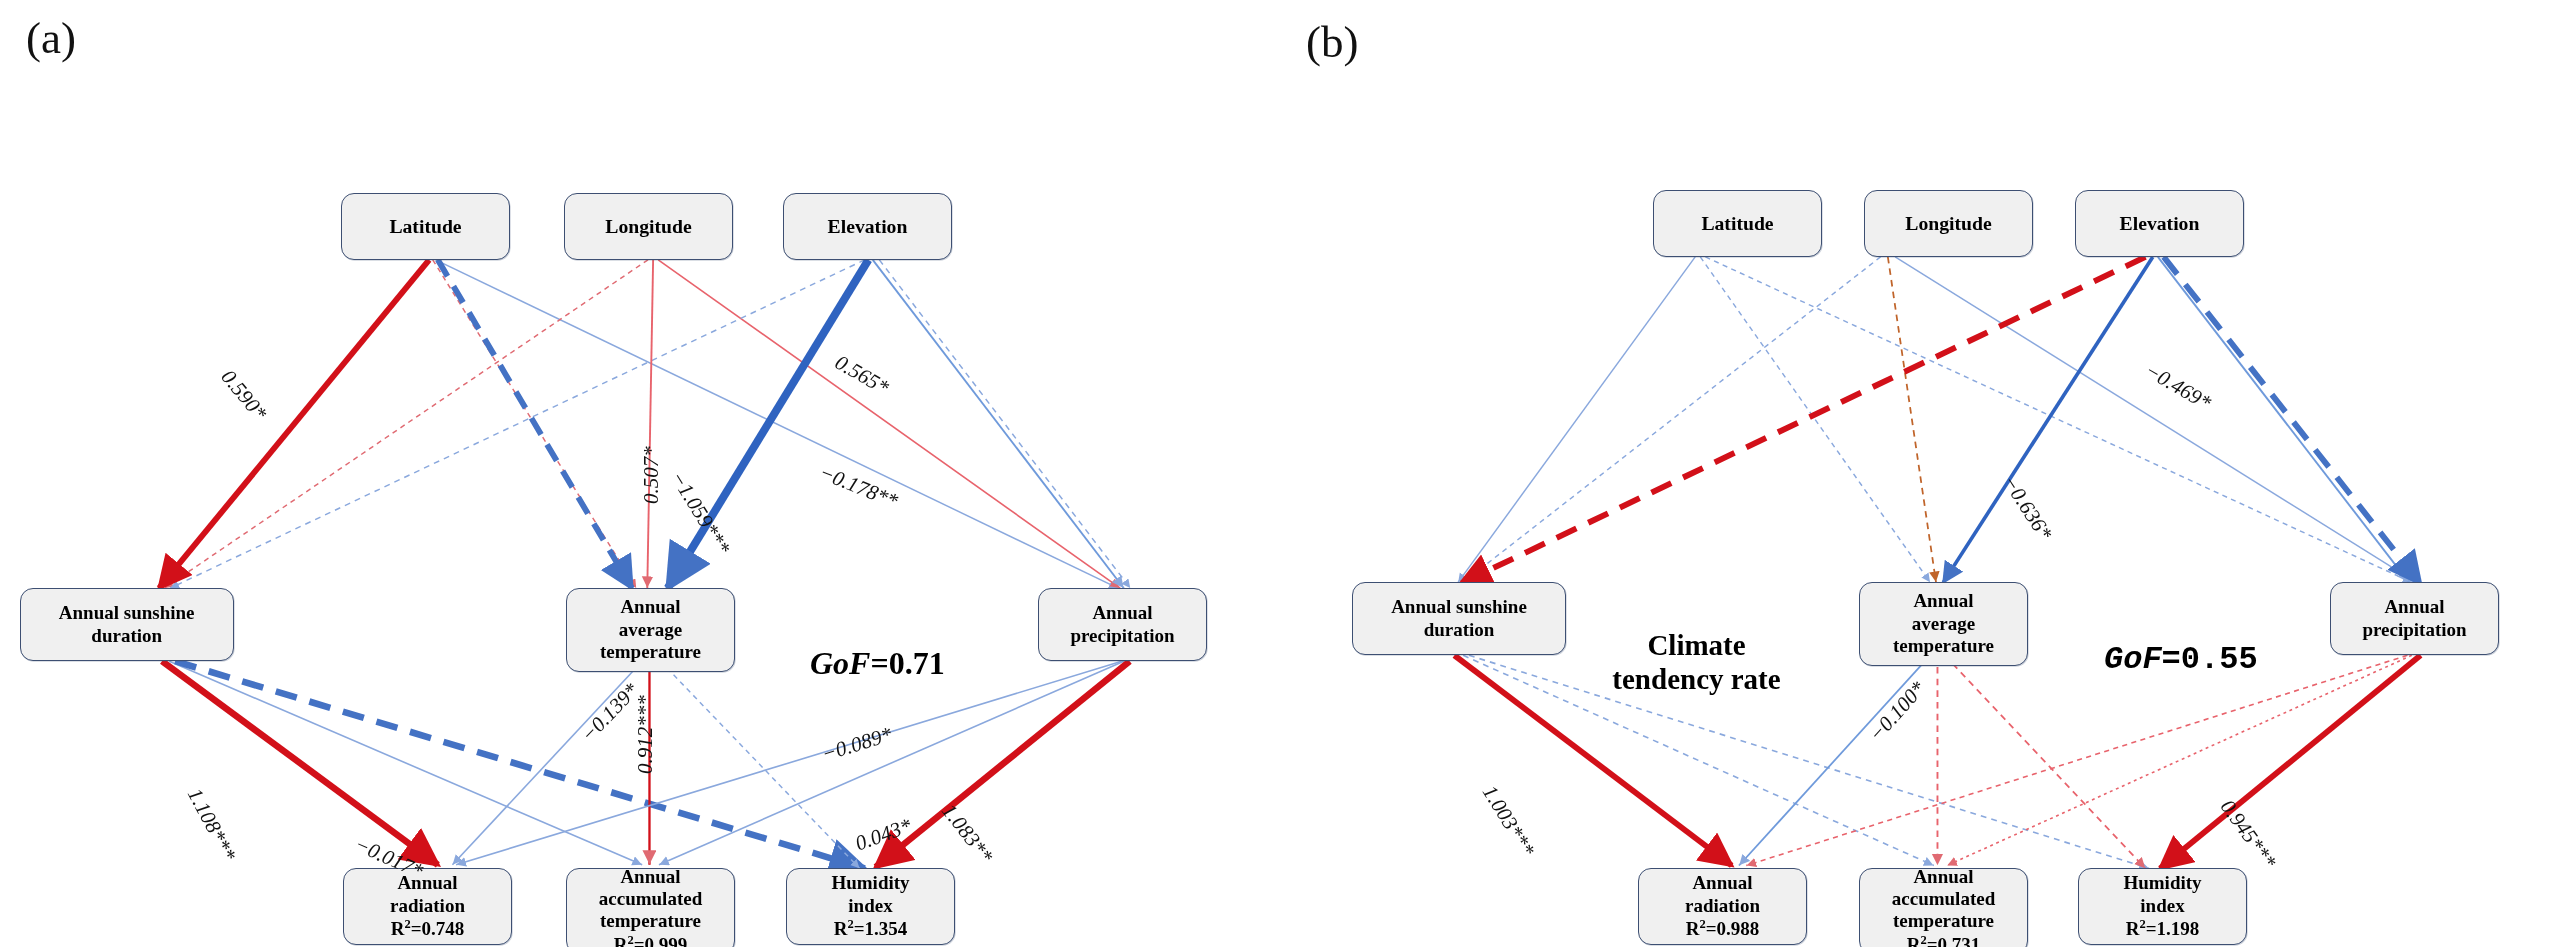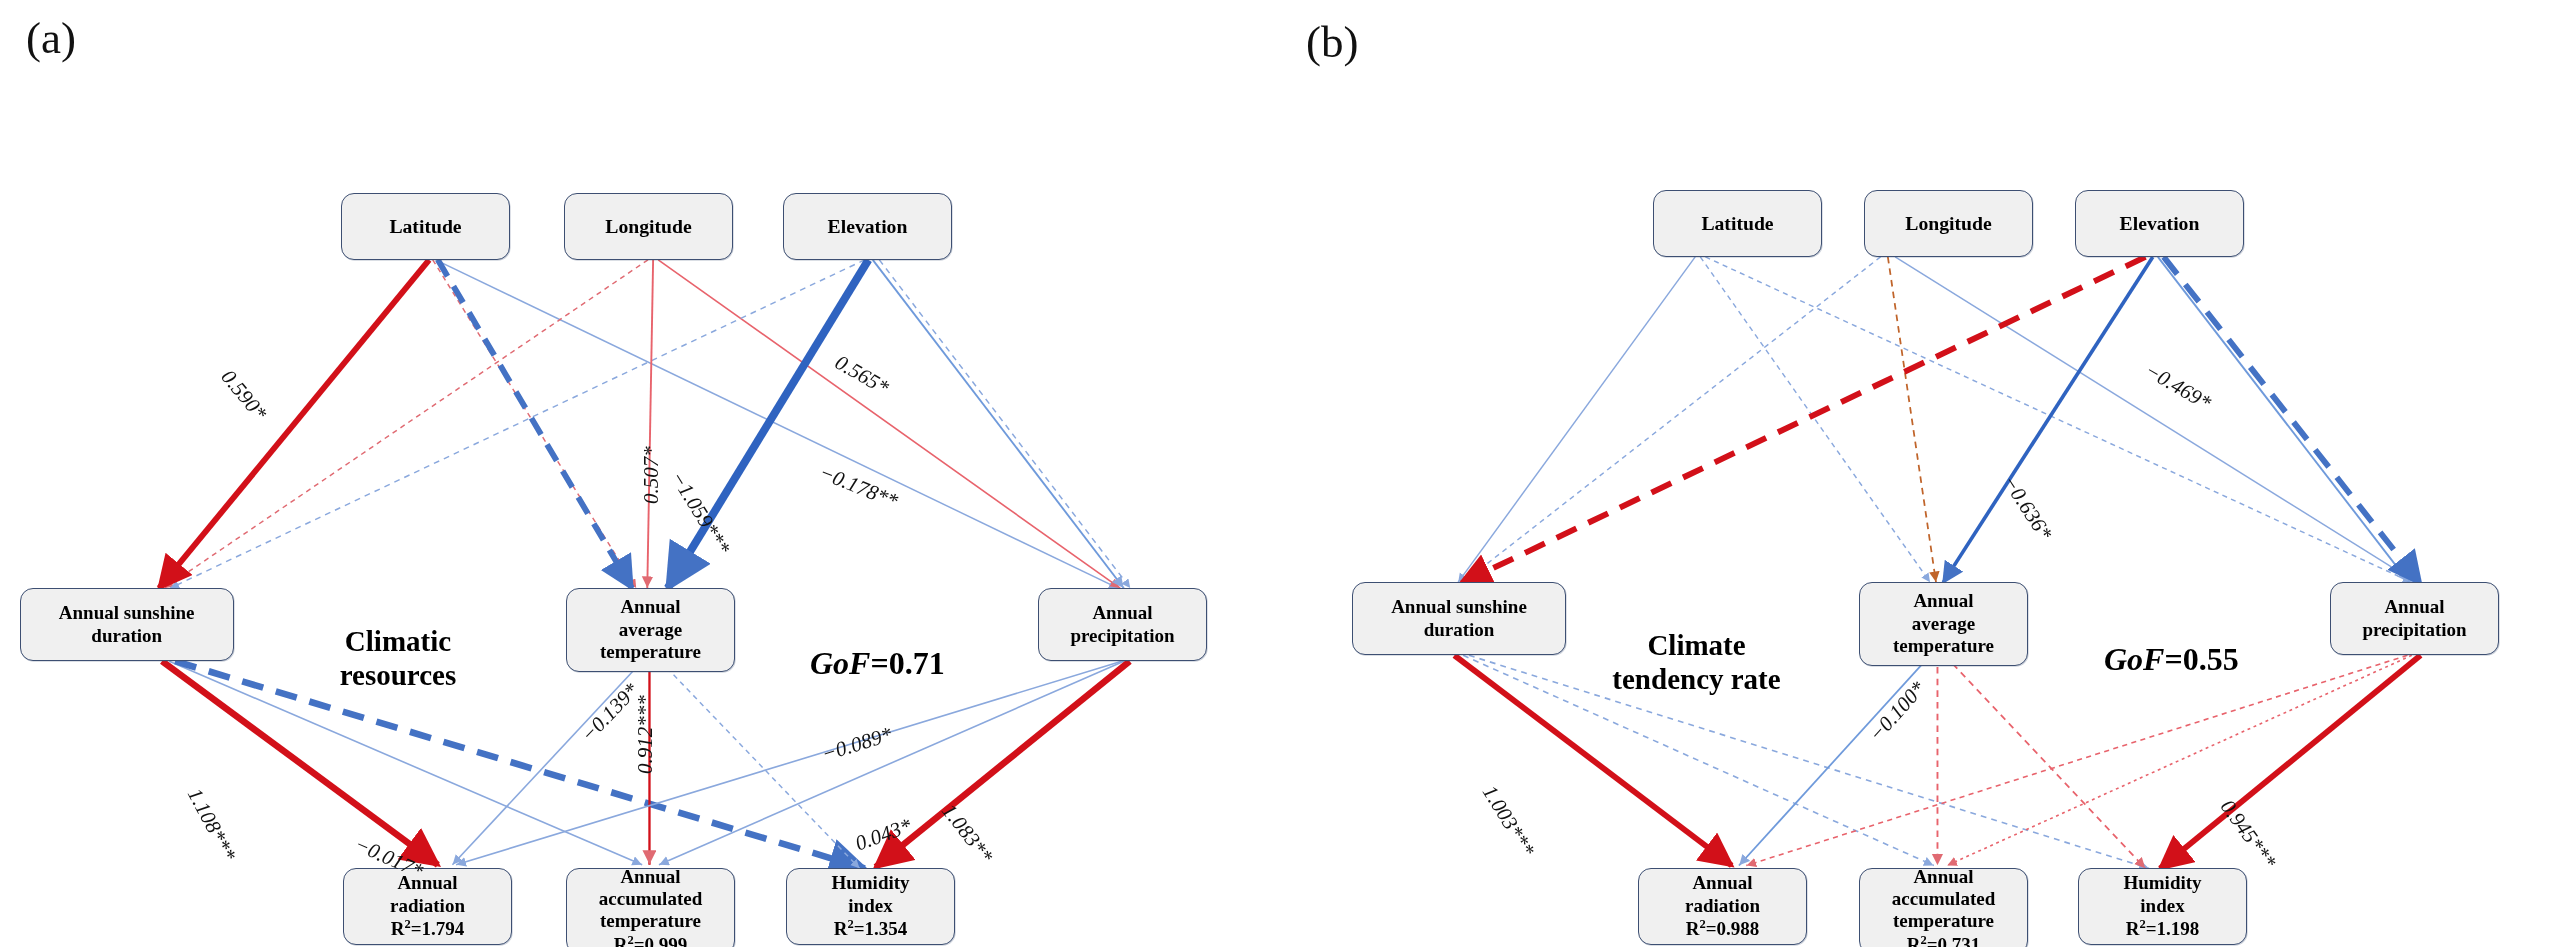--- a/index.html
+++ b/index.html
@@ -181,28 +181,26 @@
     <div class="node mid wide" style="left:19.7px; top:588px;">
       <span class="node-text"><span>Annual sunshine</span><br><span>duration</span></span>
     </div>
     <div class="node mid" style="left:566px; top:588px; height:84px;">
       <span class="node-text"><span>Annual</span><br><span>average</span><br><span>temperature</span></span>
     </div>
     <div class="node mid" style="left:1038px; top:588px;">
       <span class="node-text"><span>Annual</span><br><span>precipitation</span></span>
     </div>
 
-    <div class="construct-title" style="left:296px; top:624px; width:204px;">Climatic
-resources</div>
     <div class="gof" style="left:810px; top:645px;">
       <span class="it">GoF</span><span>=0.71</span>
     </div>
 
     <div class="node bot" style="left:343px; top:868px; height:77px;">
-      <span class="node-text"><span>Annual</span><br><span>radiation</span><br><span>R</span><span class="sup">2</span><span>=1.794</span></span>
+      <span class="node-text"><span>Annual</span><br><span>radiation</span><br><span>R</span><span class="sup">2</span><span>=0.748</span></span>
     </div>
     <div class="node bot" style="left:566px; top:868px; height:86px;">
       <span class="node-text"><span>Annual</span><br><span>accumulated</span><br><span>temperature</span><br><span>R</span><span class="sup">2</span><span>=0.999</span></span>
     </div>
     <div class="node bot" style="left:786px; top:868px; height:77px;">
       <span class="node-text"><span>Humidity</span><br><span>index</span><br><span>R</span><span class="sup">2</span><span>=1.354</span></span>
     </div>
 
     <div class="edge-label" style="left:235px; top:365px; transform:rotate(50.5deg);">0.590*</div>
     <div class="edge-label" style="left:639px; top:504px; transform:rotate(-90deg);">0.507*</div>
@@ -296,21 +294,21 @@
     </div>
     <div class="node mid" style="left:571px; top:582px; height:84px;">
       <span class="node-text"><span>Annual</span><br><span>average</span><br><span>temperature</span></span>
     </div>
     <div class="node mid" style="left:1042px; top:582px;">
       <span class="node-text"><span>Annual</span><br><span>precipitation</span></span>
     </div>
 
     <div class="construct-title" style="left:270px; top:617px; width:277px;margin-top:11px;">Climate
 tendency rate</div>
-    <div class="gof" style="left:816px; top:641px;">
+    <div class="gof" style="left:816px; top:641px;font-family:Liberation Mono, monospace;">
       <span class="it">GoF</span><span>=0.55</span>
     </div>
 
     <div class="node bot" style="left:350px; top:868px; height:77px;">
       <span class="node-text"><span>Annual</span><br><span>radiation</span><br><span>R</span><span class="sup">2</span><span>=0.988</span></span>
     </div>
     <div class="node bot" style="left:571px; top:868px; height:86px;">
       <span class="node-text"><span>Annual</span><br><span>accumulated</span><br><span>temperature</span><br><span>R</span><span class="sup">2</span><span>=0.731</span></span>
     </div>
     <div class="node bot" style="left:790px; top:868px; height:77px;">

